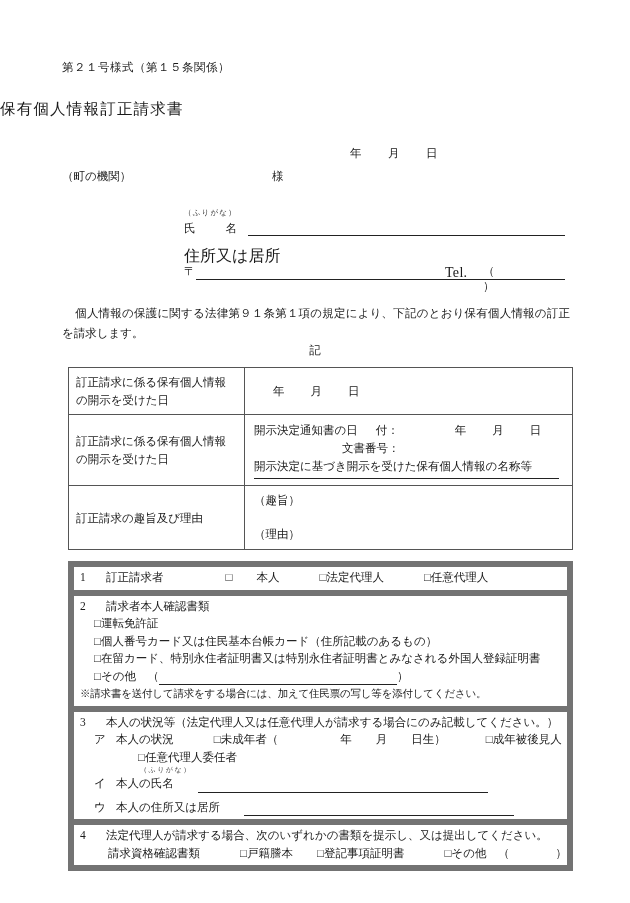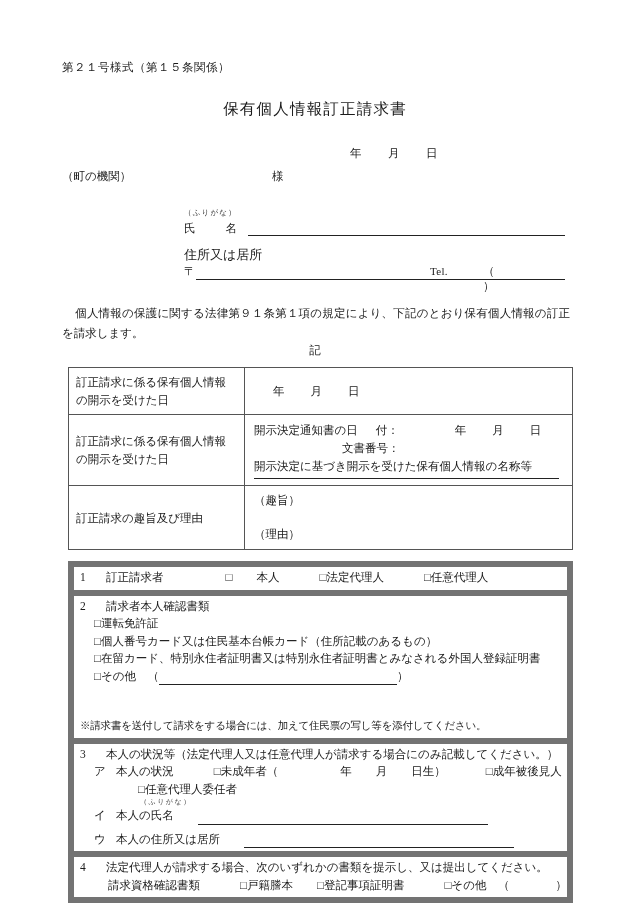--- a/index.html
+++ b/index.html
@@ -15,21 +15,21 @@
   }
   .page { position: relative; width: 500px; height: 903px; }
 
   
   .form-no {
     position: absolute; left: 62px; top: 60px;
     font-size: 11.5px; letter-spacing: .5px; white-space: nowrap;
   }
   .doc-title {
     position: absolute; left: 0; top: 99px; width: 630px;
-    text-align: center; font-size: 15.5px; letter-spacing: 1.2px;
+    text-align: left; font-size: 15.5px; letter-spacing: 1.2px;
   }
   .date-line {
     position: absolute; right: 62px; top: 146px;
     font-size: 11.5px; letter-spacing: .5px; white-space: nowrap;
   }
   .date-line span { display: inline-block; }
   .dl-y { margin-right: 26px; }
   .dl-m { margin-right: 26px; }
 
   .addressee {
@@ -50,33 +50,33 @@
     position: absolute; left: 184px; top: 221px;
     font-size: 11.5px; white-space: nowrap;
   }
   .lbl-name .sp { display: inline-block; width: 30px; }
   .rule-name {
     position: absolute; left: 248px; top: 235px; width: 317px;
     border-bottom: 1px solid #222;
   }
   .lbl-addr {
     position: absolute; left: 184px; top: 246px;
-    font-size: 13px; white-space: nowrap;
+    font-size: 16px; white-space: nowrap;
   }
   .lbl-postal {
     position: absolute; left: 184px; top: 264px;
     font-size: 11.5px;
   }
   .rule-addr {
     position: absolute; left: 196px; top: 279px; width: 369px;
     border-bottom: 1px solid #222;
   }
   .tel-label {
-    position: absolute; left: 430px; top: 265px;
-    font-size: 11px; letter-spacing: .3px;
+    position: absolute; left: 445px; top: 265px;
+    font-size: 14px; letter-spacing: .3px;
   }
   .tel-paren {
     position: absolute; left: 483px; top: 264px;
     font-size: 11.5px;
   }
   .tel-paren .gap { display: inline-block; width: 30px; }
 
   
   .body-para {
     position: absolute; left: 62px; top: 303px; width: 508px;
@@ -126,21 +126,21 @@
     border: 6px solid #737373; padding: 2px 6px 3px 6px;
     font-size: 11.5px; line-height: 17.5px; vertical-align: top;
   }
   .nw { white-space: nowrap; }
   .num { display: inline-block; width: 26px; }
   .kana { display: inline-block; width: 22px; }
   .box { font-size: 11.5px; }
   .g-md { display: inline-block; width: 24px; }
   .g-lg { display: inline-block; width: 40px; }
   .g-xl { display: inline-block; width: 62px; }
-  .note { font-size: 10.5px; letter-spacing: -.2px; margin-top: 32px; }
+  .note { font-size: 10.5px; letter-spacing: -.2px; }
   .indent2 { padding-left: 14px; }
   .indent3 { padding-left: 28px; text-align: right; }
   .indent4 { padding-left: 58px; }
 
   .mini-furi { font-size: 7px; letter-spacing: 1.5px; color: #444; display:block; padding-left: 60px; line-height: 9px; }
   .u-line { display: inline-block; border-bottom: 1px solid #222; vertical-align: bottom; height: 13px; }
   .u-name { width: 290px; }
   .u-addr { width: 270px; }
   .paren-gap { display: inline-block; width: 46px; }
   .paren-gap-s { display: inline-block; width: 30px; }

